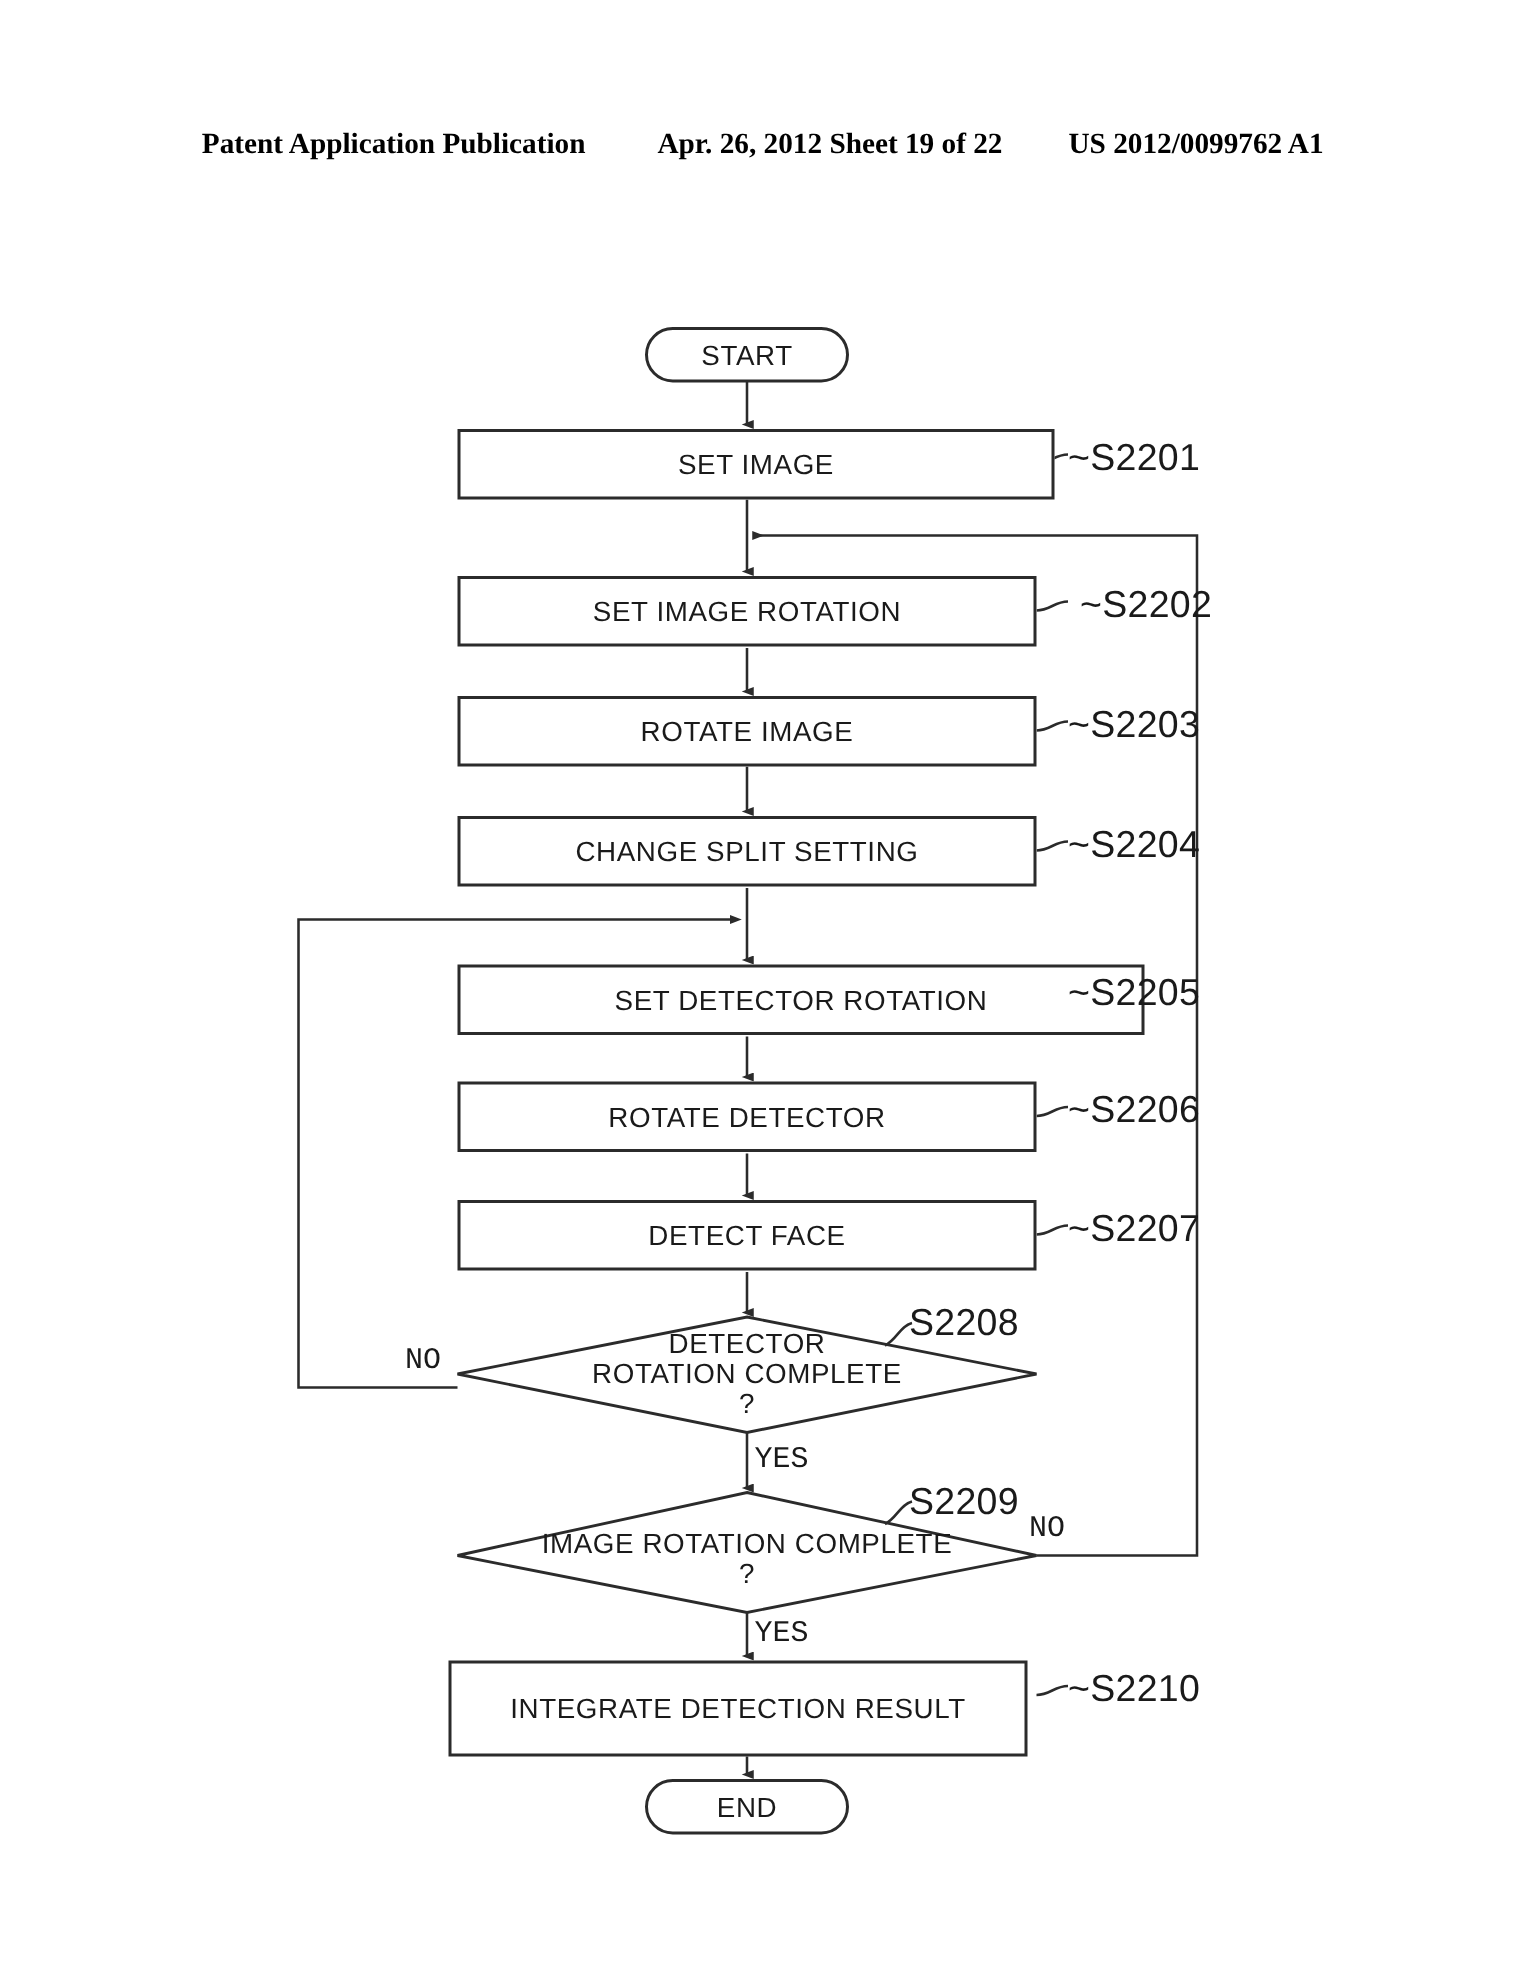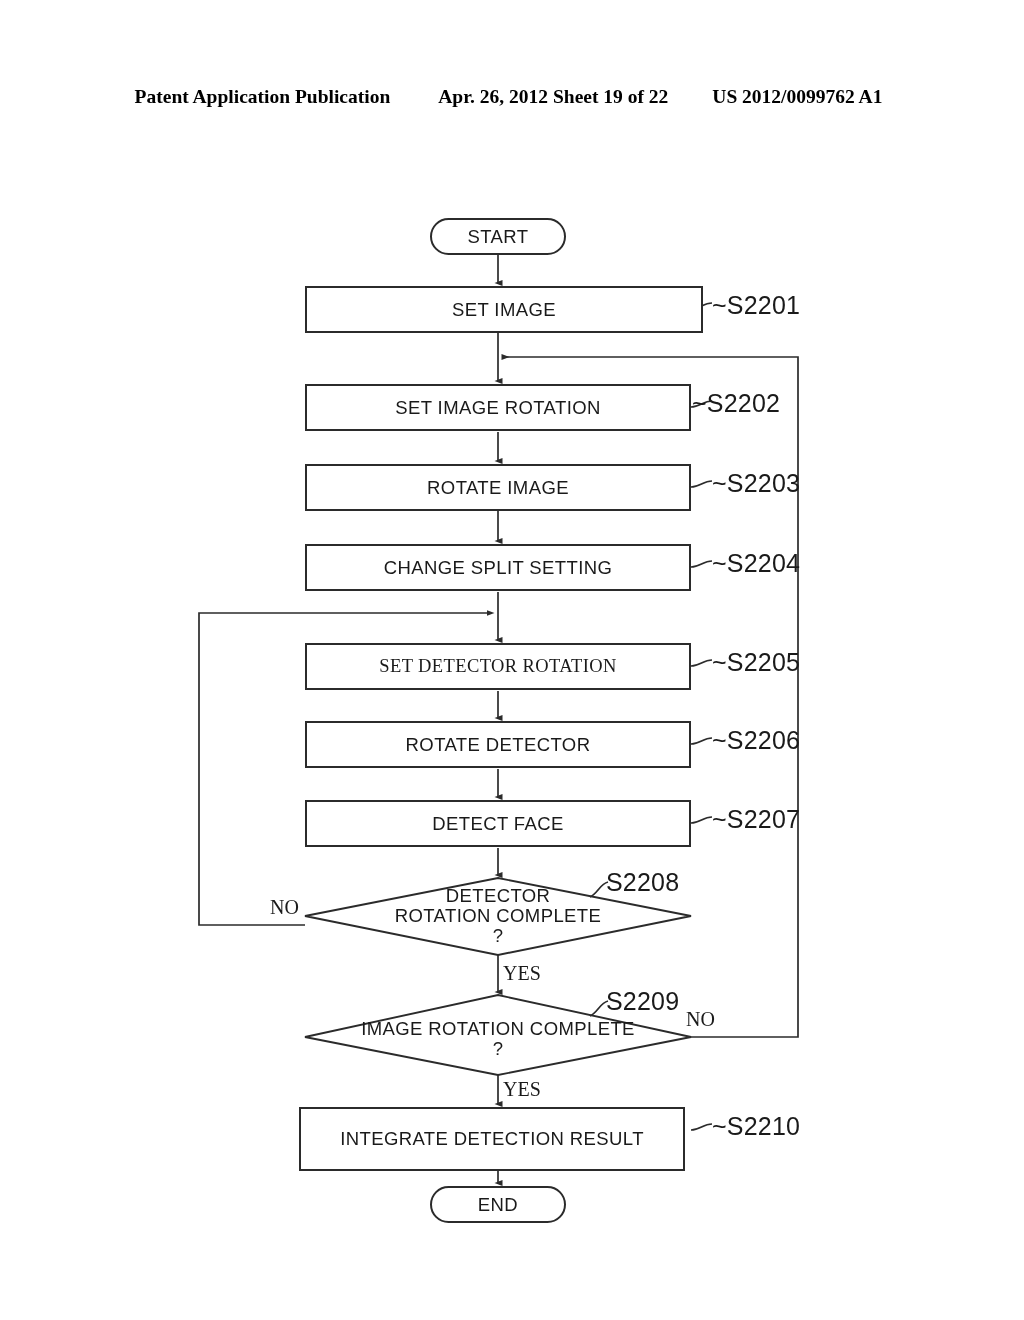--- a/index.html
+++ b/index.html
@@ -106,21 +106,21 @@
     font-family: "Liberation Sans", sans-serif;
     font-size: 25px;
     letter-spacing: 0.2px;
     white-space: nowrap;
   }
 
   
   .branch {
     position: absolute;
     color: #1a1a1a;
-    font-family: Liberation Serif, serif;
+    font-family: Liberation Mono, monospace;
     font-size: 20px;
     white-space: nowrap;
   }
 </style>
 </head>
 <body>
 
 <div id="page">
 
   <div id="header">
@@ -195,33 +195,33 @@
   </div>
 
   <div class="node proc" style="left:305px; top:286px; width:398px; height:47px;">
     <span>SET IMAGE</span>
   </div>
   <div class="step-ref" style="left:712px; top:291px;">~S2201</div>
 
   <div class="node proc" style="left:305px; top:384px; width:386px; height:47px;">
     <span>SET IMAGE ROTATION</span>
   </div>
-  <div class="step-ref" style="left:692px; top:389px;">~S2202</div>
+  <div class="step-ref" style="left:720px; top:389px;">~S2202</div>
 
   <div class="node proc" style="left:305px; top:464px; width:386px; height:47px;">
     <span>ROTATE IMAGE</span>
   </div>
   <div class="step-ref" style="left:712px; top:469px;">~S2203</div>
 
   <div class="node proc" style="left:305px; top:544px; width:386px; height:47px;">
     <span>CHANGE SPLIT SETTING</span>
   </div>
   <div class="step-ref" style="left:712px; top:549px;">~S2204</div>
 
-  <div class="node proc" style="left:305px; top:643px; width:386px; height:47px;font-family:Liberation Serif, serif;">
+  <div class="node proc" style="left:305px; top:643px; width:458px; height:47px;">
     <span>SET DETECTOR ROTATION</span>
   </div>
   <div class="step-ref" style="left:712px; top:648px;">~S2205</div>
 
   <div class="node proc" style="left:305px; top:721px; width:386px; height:47px;">
     <span>ROTATE DETECTOR</span>
   </div>
   <div class="step-ref" style="left:712px; top:726px;">~S2206</div>
 
   <div class="node proc" style="left:305px; top:800px; width:386px; height:47px;">

